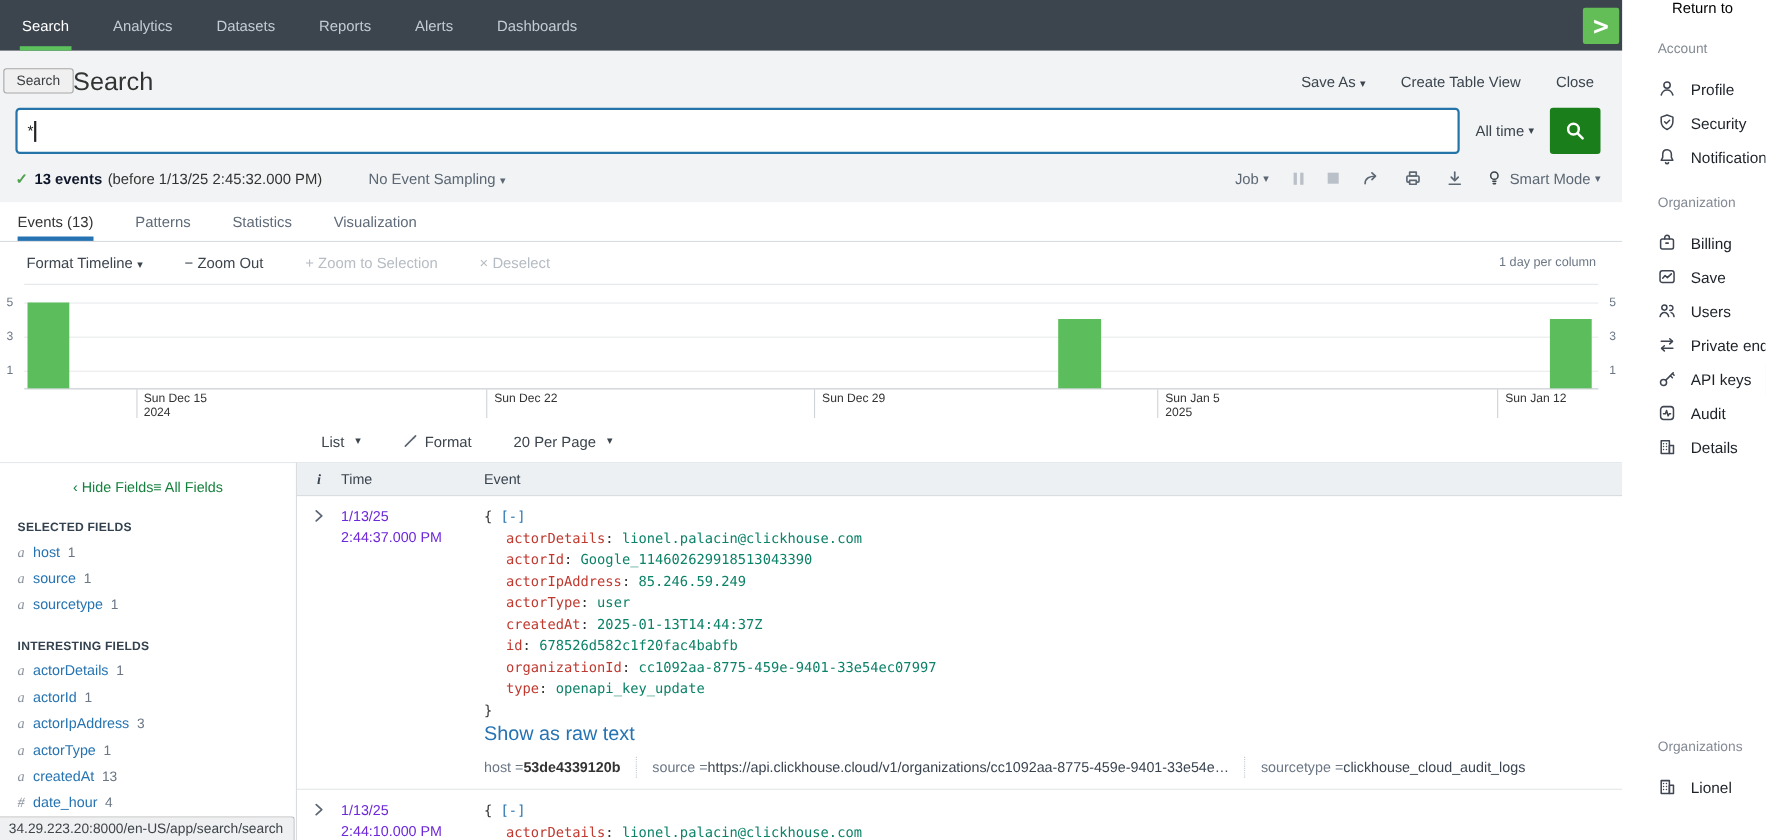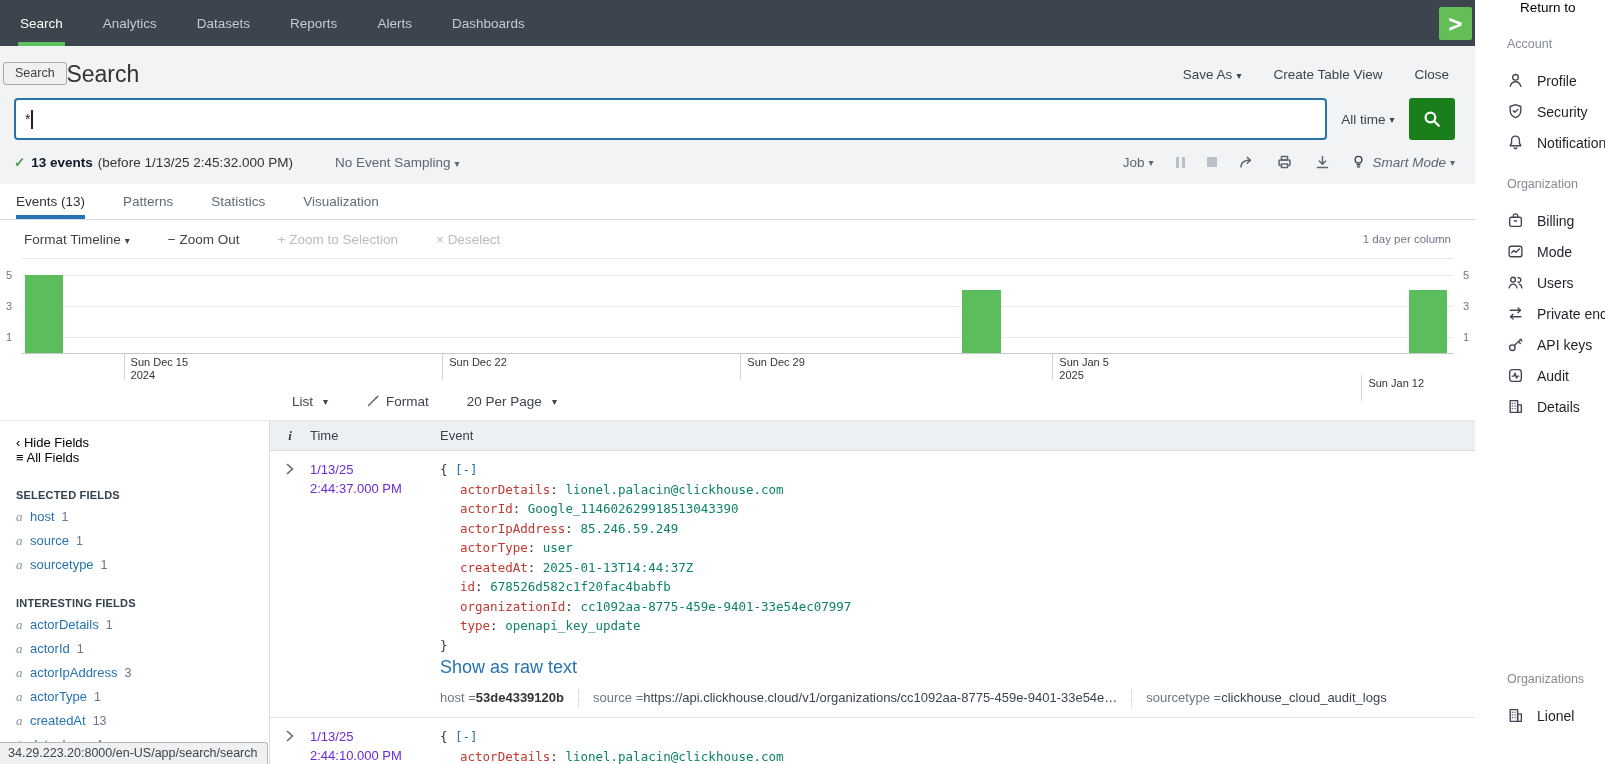--- a/index.html
+++ b/index.html
@@ -59,21 +59,21 @@
   .ytick.left { left:-16px; }
   .ytick.right { right:-16px; }
   .xaxis { position:relative; height:28px; }
   .xtick { position:absolute; top:0; height:26px; border-left:1px solid #cfd3d7; padding-left:6px; font-size:11px; color:#333; white-space:pre-line; line-height:13px; padding-top:2px; }
 
   .results-toolbar { height:38px; display:flex; align-items:center; padding-left:292px; gap:38px; font-size:13.5px; color:#3c444d; }
   .results-toolbar .ctl { cursor:pointer; display:flex; align-items:center; gap:6px; }
 
   .split { display:flex; height:348px; }
   .fields-panel { width:270px; border-right:1px solid #d9dde1; border-top:1px solid #e6e9eb; padding:14px 16px 0 16px; background:#fff; overflow:hidden; }
-  .fields-head { display:flex; justify-content:space-between; font-size:13px; color:#000000;flex-direction:column; }
+  .fields-head { display:flex; justify-content:center; font-size:13px; color:#15803d; }
   .fields-head .lnk { cursor:pointer; }
   .f-section { margin-top:24px; font-size:11px; font-weight:bold; color:#33424e; letter-spacing:.2px; }
   .field-row { margin-top:8px; font-size:13px; display:flex; align-items:baseline; }
   .f-prefix { font-style:italic; color:#8a939e; width:14px; font-family:"Liberation Serif", serif; }
   .f-name { color:#2573b2; cursor:pointer; }
   .f-count { color:#6b7785; margin-left:7px; font-size:12.5px; }
 
   .events-table { flex:1; background:#fff; border-top:1px solid #e6e9eb; overflow:hidden; }
   .thead { display:flex; height:30px; background:#edf0f2; border-bottom:1px solid #d9dde1; align-items:center; font-size:13px; color:#39434e; }
   .col-info { width:40px; text-align:center; font-family:"Liberation Serif", serif; font-style:italic; font-weight:bold; }
@@ -205,21 +205,21 @@
               <polyline points="4.8,7 8,10.2 11.2,7"></polyline>
               <line x1="3" y1="13.5" x2="13" y2="13.5"></line>
             </svg>
         </span>
         <span class="ctl">
           <svg class="sicon" width="13" height="16" viewBox="0 0 14 16" style="stroke:#3c444d;">
               <circle cx="7" cy="5.5" r="3.6"></circle>
               <line x1="5.5" y1="11" x2="8.5" y2="11"></line>
               <line x1="5.9" y1="13.3" x2="8.1" y2="13.3"></line>
             </svg>
-          <span style="margin-left:7px;font-style:italic;">Smart Mode</span>
+          <span style="margin-left:7px;">Smart Mode</span>
             <span class="caret">▾</span>
         </span>
       </div>
     </div>
   </div>
 
   <div class="tabs-row">
     <div class="tab active">Events (13)</div>
     <div class="tab">Patterns</div>
     <div class="tab">Statistics</div>
@@ -249,21 +249,21 @@
         <div class="bar" style="left: 65.7%; width: 2.7%; height: 66.6667%; background: rgb(92, 189, 92);"></div>
         <div class="bar" style="left: 96.9%; width: 2.7%; height: 66.6667%; background: rgb(92, 189, 92);"></div>
       </div>
     <div class="xaxis">
         <div class="xtick" style="left: 7.1%;">Sun Dec 15
 2024</div>
         <div class="xtick" style="left: 28.6%; margin-left: 11px;">Sun Dec 22</div>
         <div class="xtick" style="left: 50.2%;">Sun Dec 29</div>
         <div class="xtick" style="left: 72%;">Sun Jan 5
 2025</div>
-        <div class="xtick" style="left: 93.6%; margin-top: 21px;">Sun Jan 12</div>
+        <div class="xtick" style="left: 93.6%;">Sun Jan 12</div>
       </div>
   </div>
 
   <div class="results-toolbar">
     <span class="ctl">
         <span>List</span>
         <span class="caret">▾</span>
       </span>
     <span class="ctl">
       <svg class="sicon" width="14" height="14" viewBox="0 0 14 14">
@@ -441,21 +441,21 @@
             <path d="M6 5 V3.8 A2 2 0 0 1 10 3.8 V5"></path>
             <line x1="7" y1="8.5" x2="9" y2="8.5"></line>
           </svg>
         <span>Billing</span>
       </div>
       <div class="rp-item">
         <svg class="oicon" width="17" height="17" viewBox="0 0 16 16">
             <rect x="2" y="3" width="12" height="10" rx="2"></rect>
             <polyline points="4.3,9.3 6.3,7 8.3,8.8 11.7,5.6"></polyline>
           </svg>
-        <span>Mode</span>
+        <span>Save</span>
       </div>
       <div class="rp-item">
         <svg class="oicon" width="17" height="17" viewBox="0 0 16 16">
             <circle cx="5.7" cy="5.3" r="2.2"></circle>
             <path d="M2 13 C2.7 10.4 4.2 9.5 5.7 9.5 S8.7 10.4 9.4 13"></path>
             <path d="M10.3 3.6 A2.1 2.1 0 1 1 10.3 7.6"></path>
             <path d="M11.5 9.6 C13 10 13.7 11.2 14 13"></path>
           </svg>
         <span>Users</span>
       </div>

